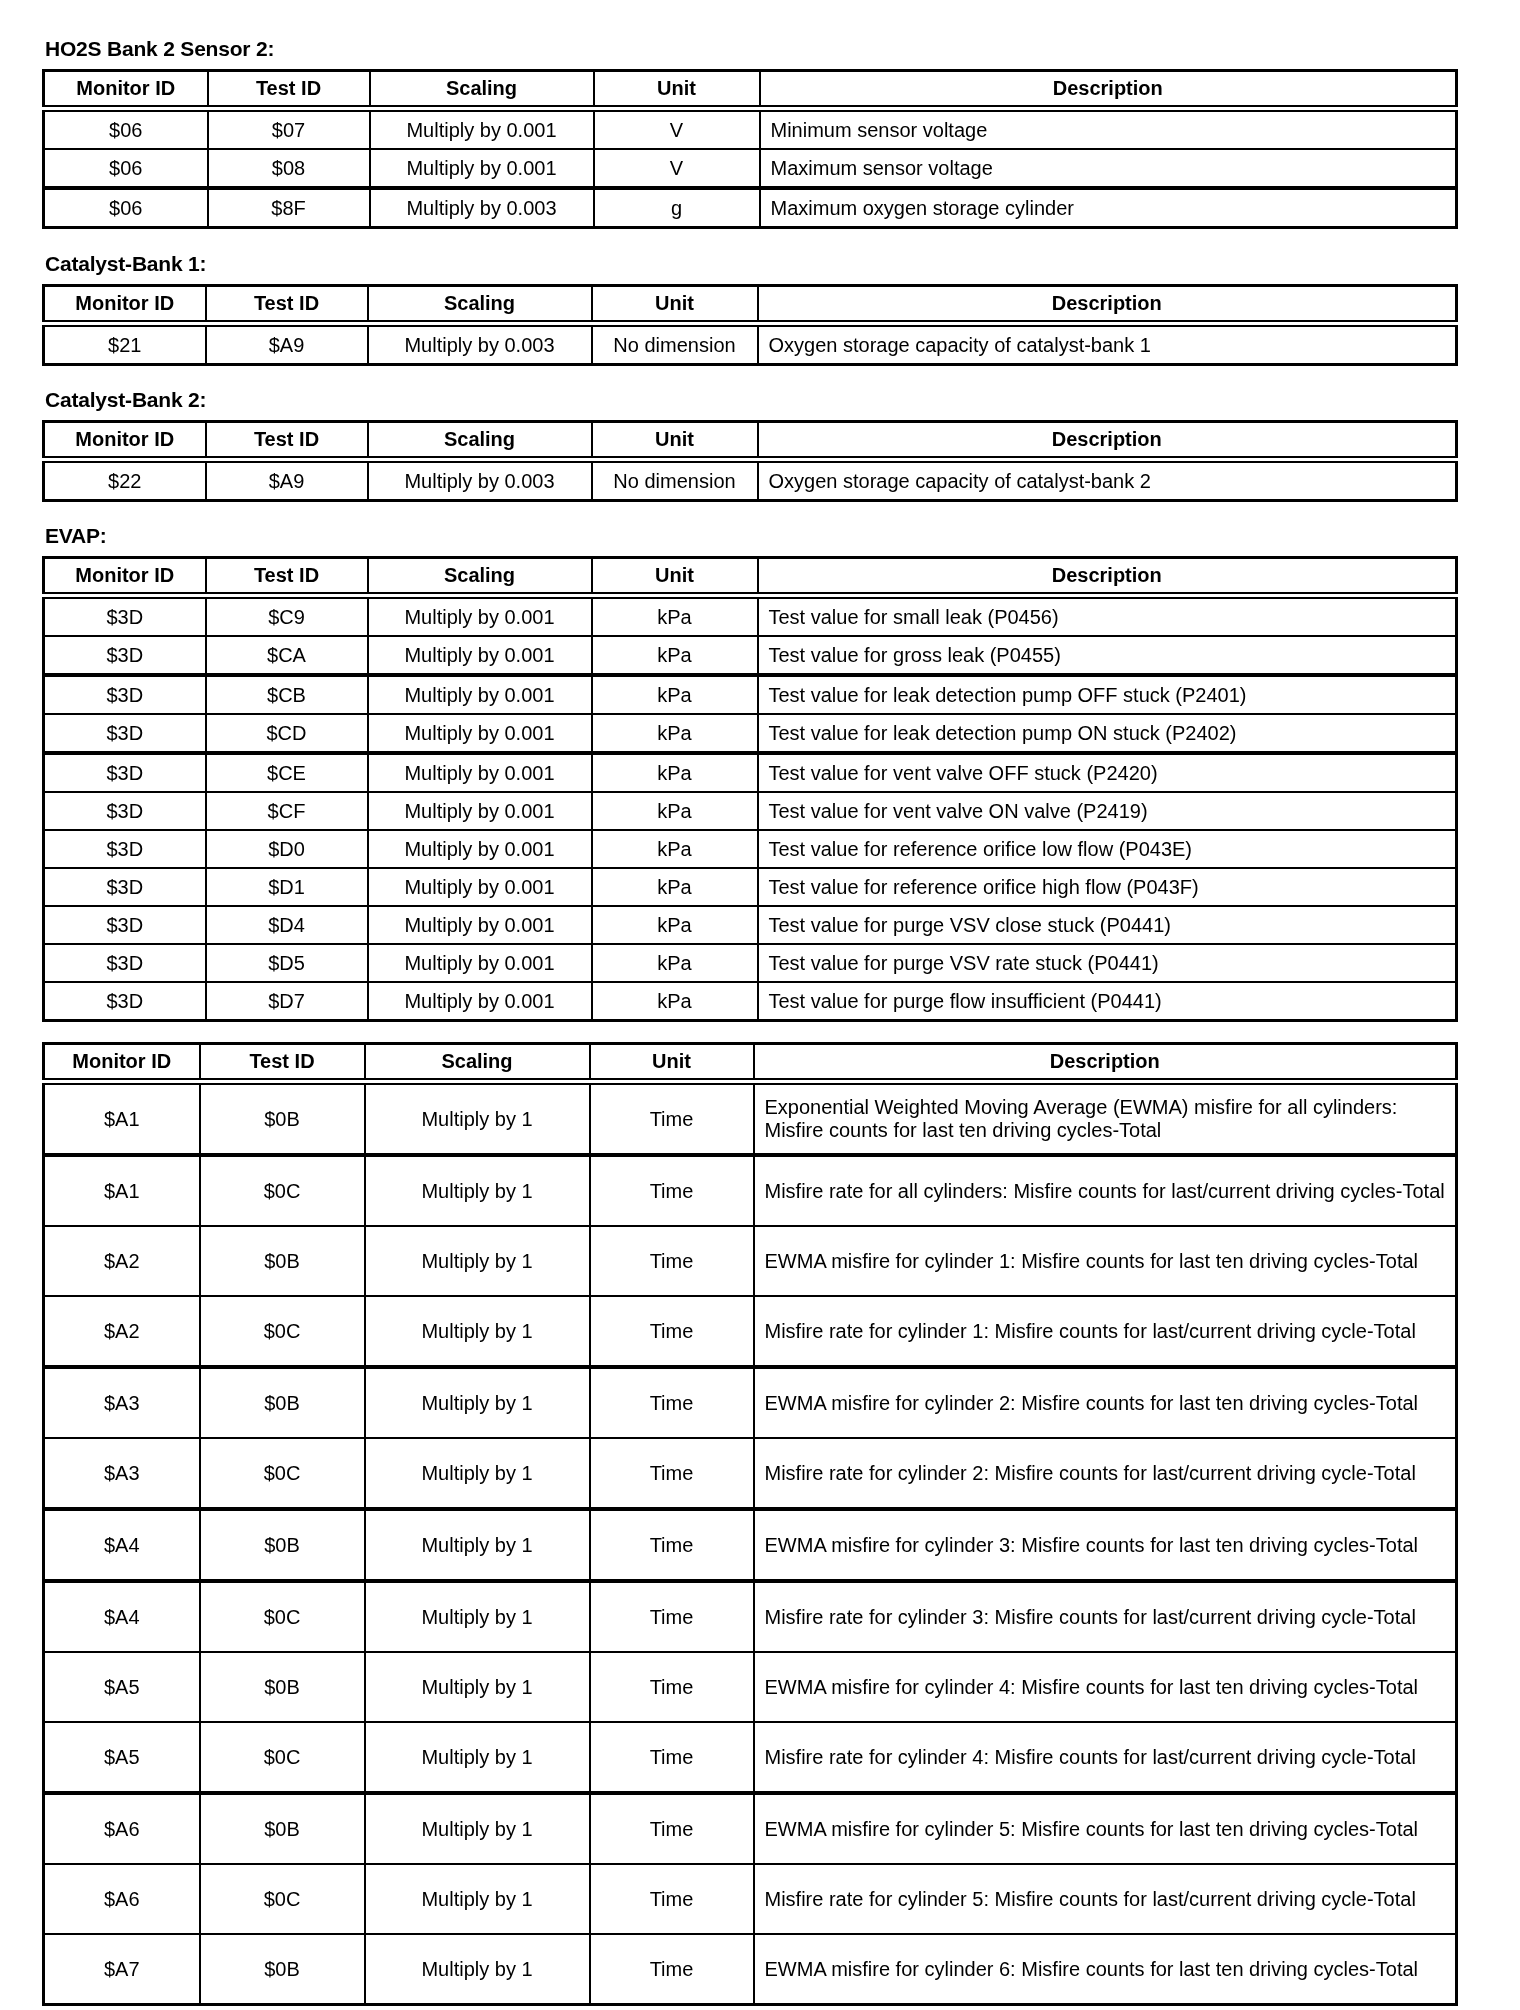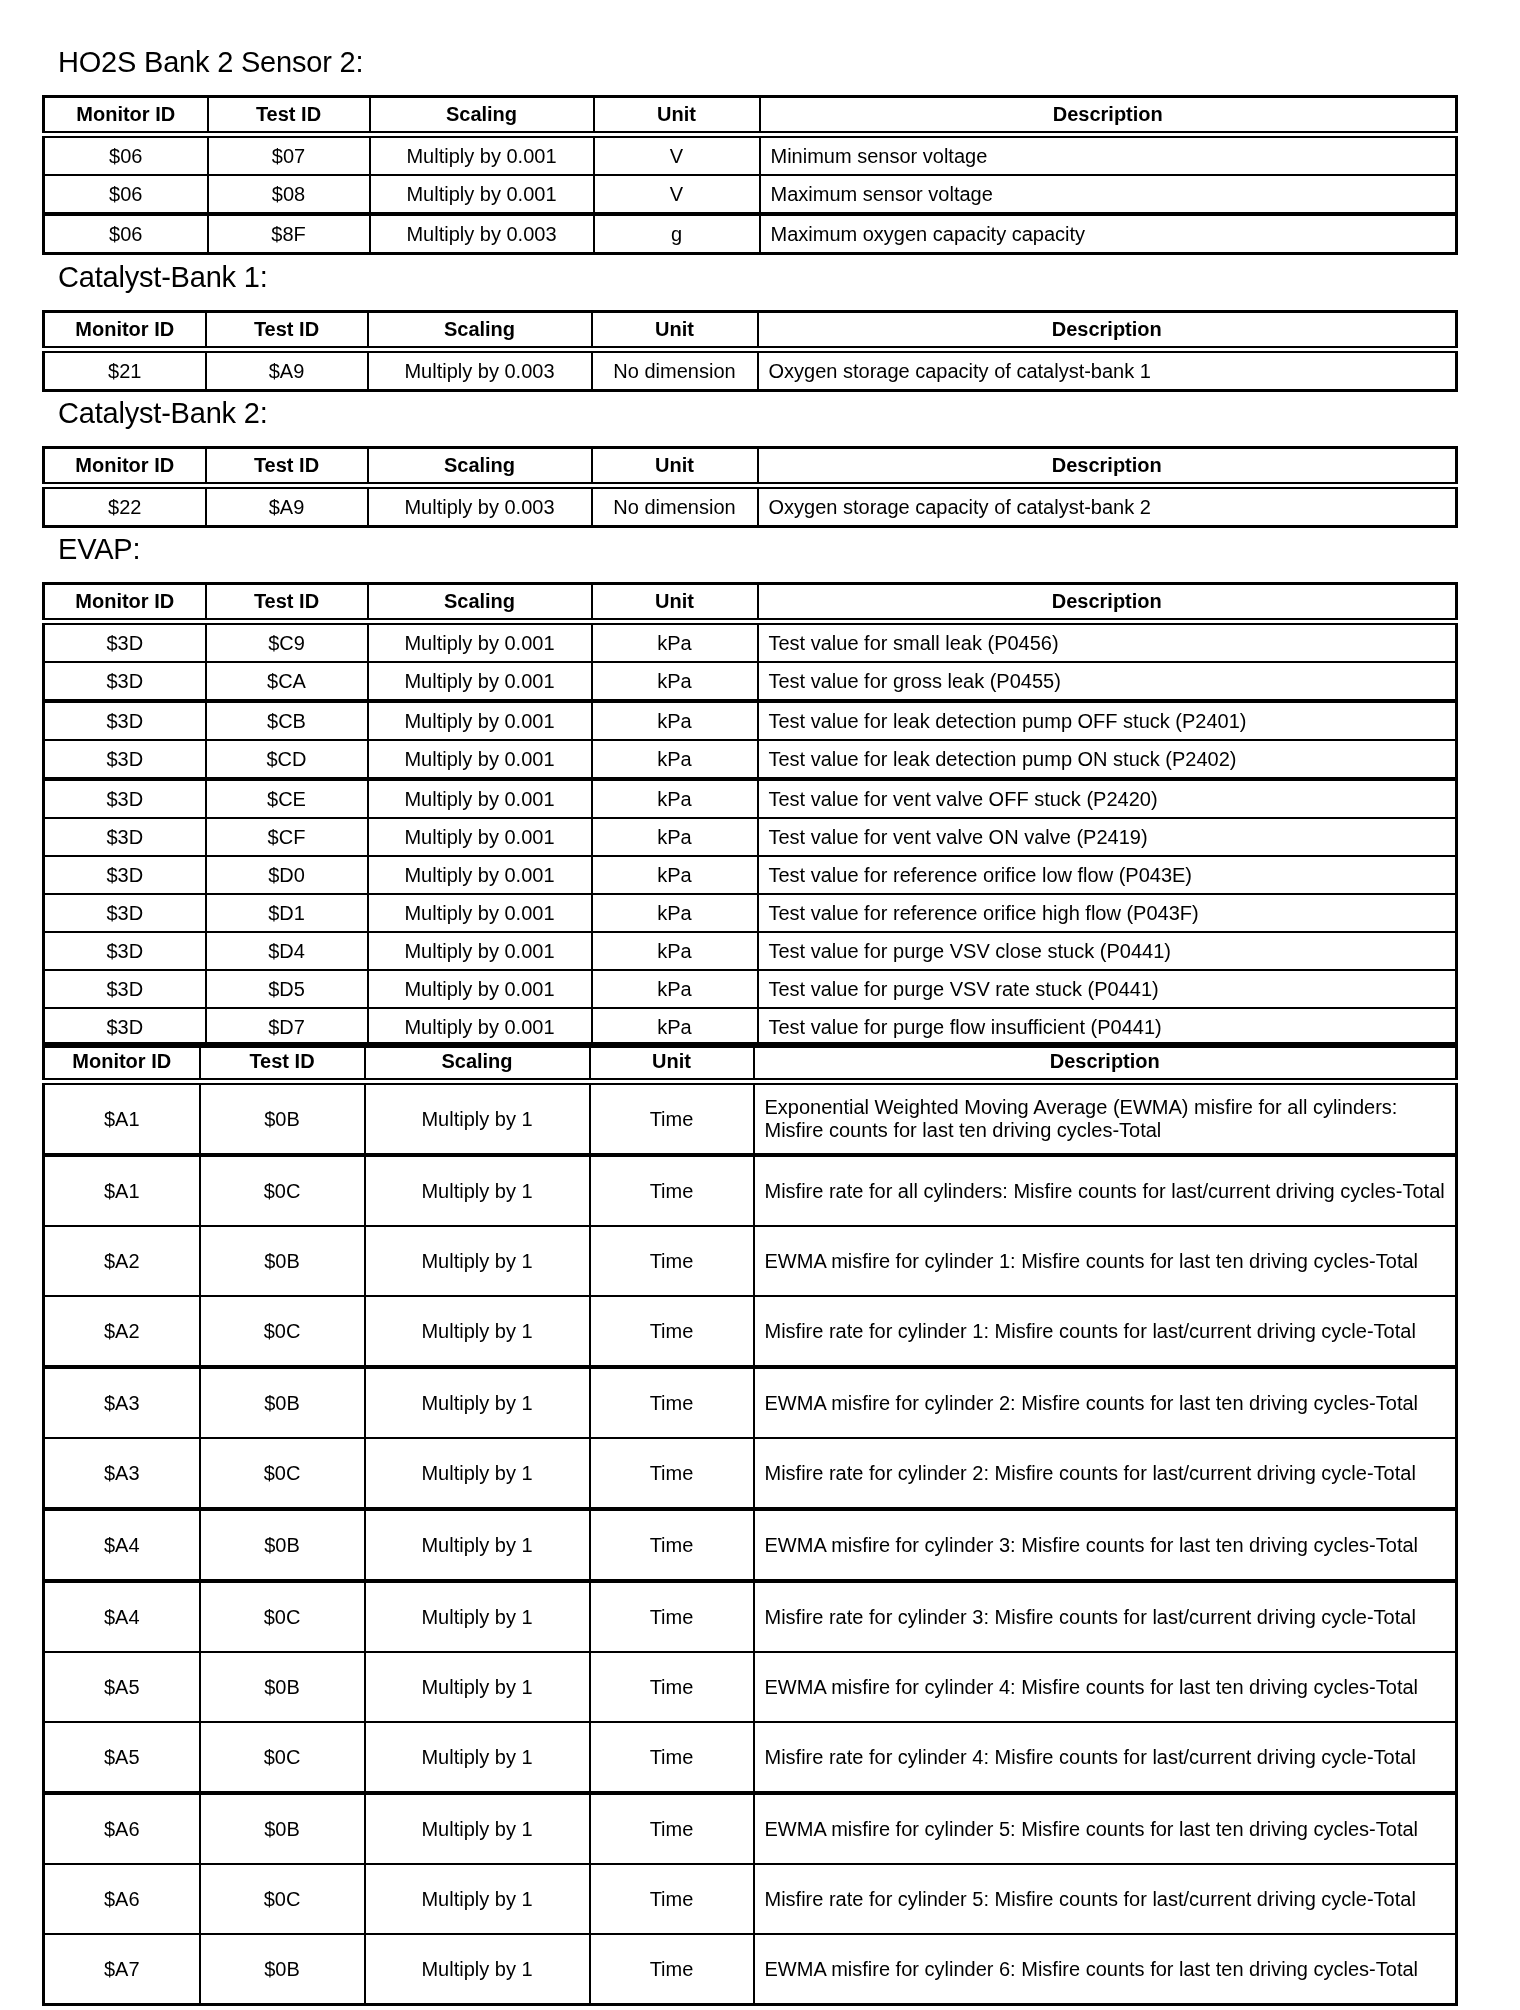--- a/index.html
+++ b/index.html
@@ -1,19 +1,19 @@
 <!DOCTYPE html>
 <html><head>
 <meta charset="utf-8">
 <style>
   html, body { margin: 0; padding: 0; background: #ffffff; }
   body { width: 1520px; height: 2010px; position: relative; overflow: hidden;
          font-family: "Liberation Sans", sans-serif; color: #000; }
   .section { position: absolute; left: 42px; width: 1416px; }
-  .sec-title { font-weight: normal; font-size: 29px; line-height: 32px; margin: 16px; height: 33px; letter-spacing: -0.2px; }
+  .sec-title { font-weight: bold; font-size: 21px; line-height: 32px; margin: 3px; height: 33px; letter-spacing: -0.2px; }
   table { border-collapse: collapse; width: 1416px; table-layout: fixed; }
   th, td { border: 2px solid #000; font-size: 20px; padding: 0 10px; }
   th { font-weight: bold; height: 33px; text-align: center; border-bottom: 7px double #000; }
   td { height: 36px; text-align: center; }
   td.desc { text-align: left; margin-top: 32px; }
   tr.thick td { border-top: 4px solid #000; }
   table { border: 3px solid #000; }
   .misfire td { height: 64px; line-height: 23px; }
   .misfire td.desc { padding: 2px 10px; }
 </style>
@@ -52,21 +52,21 @@
         <td>$08</td>
         <td>Multiply by 0.001</td>
         <td>V</td>
         <td class="desc">Maximum sensor voltage</td>
       </tr>
       <tr class="thick">
         <td>$06</td>
         <td>$8F</td>
         <td>Multiply by 0.003</td>
         <td>g</td>
-        <td class="desc">Maximum oxygen capacity capacity</td>
+        <td class="desc">Maximum oxygen storage cylinder</td>
       </tr>
     </tbody>
   </table>
 </div>
 
 <div class="section" style="top:245px;">
   <h2 class="sec-title">Catalyst-Bank 1:</h2>
   <table>
     <colgroup>
         <col style="width:162px">

